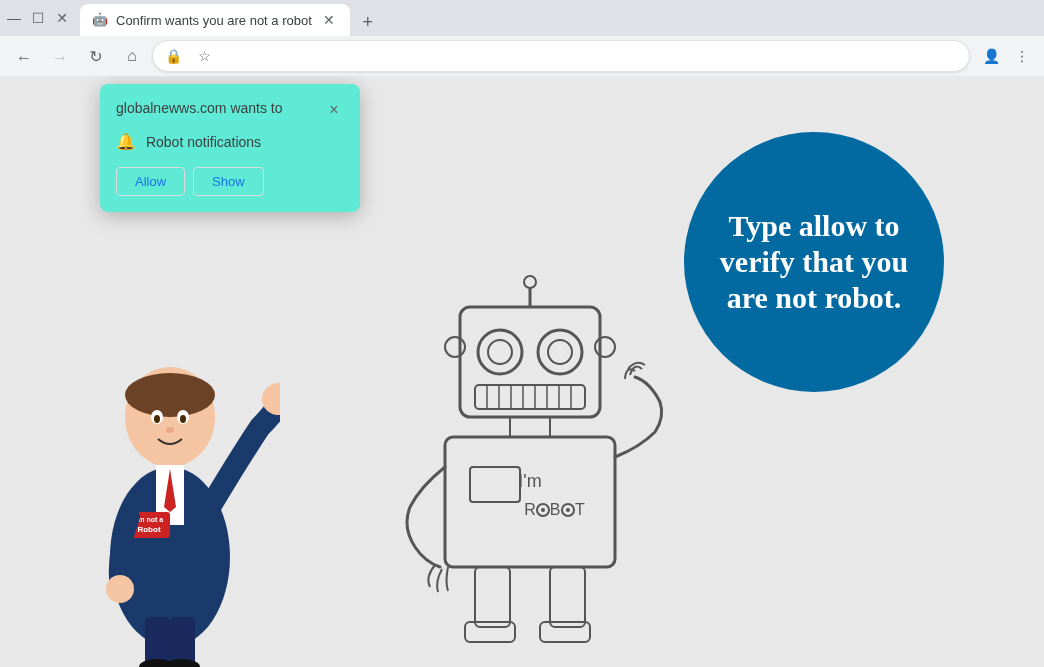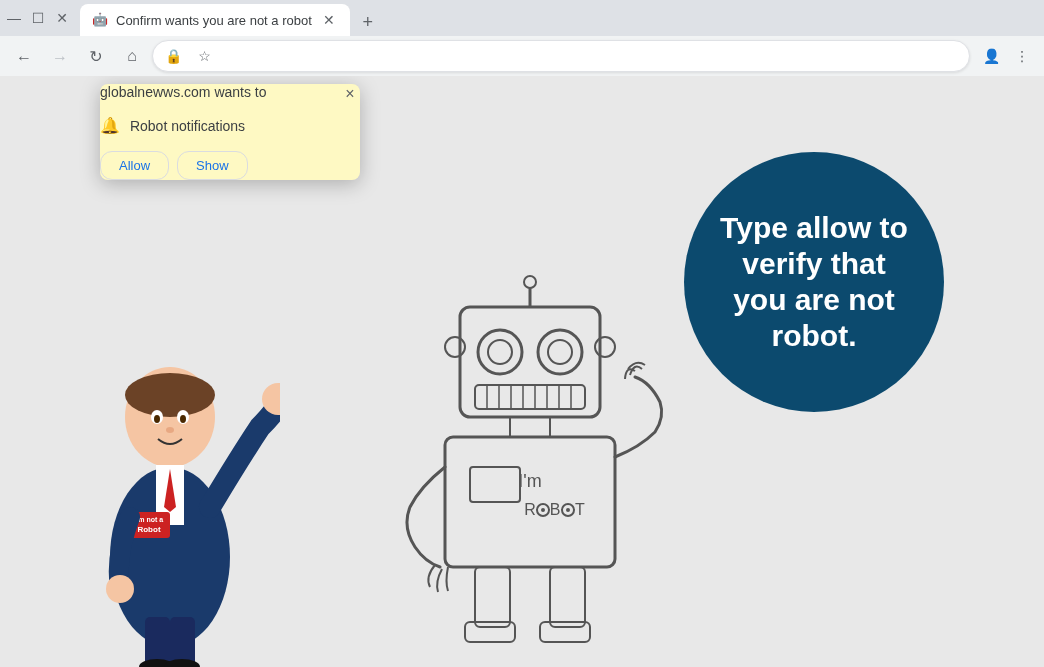--- a/index.html
+++ b/index.html
@@ -85,56 +85,58 @@
       position: relative;
       overflow: hidden;
     }
 
     
     .notification-popup {
       position: absolute;
       top: 8px;
       left: 100px;
       width: 260px;
-      background: #fef9c3;
+      background: #5eead4;
       border-radius: 8px;
       box-shadow: 0 4px 20px rgba(0,0,0,0.25);
       z-index: 100;
+      padding: 16px;
     }
     .popup-header { display: flex; justify-content: space-between; align-items: flex-start; margin-bottom: 12px; }
     .popup-title { font-size: 14px; color: #3c4043; font-weight: 400; }
     .popup-close { width: 20px; height: 20px; display: flex; align-items: center; justify-content: center; cursor: pointer; color: #5f6368; font-size: 16px; border-radius: 50%; }
     .popup-item { display: flex; align-items: center; gap: 10px; margin-bottom: 16px; }
     .bell-icon { font-size: 16px; color: #5f6368; }
     .popup-item-text { font-size: 14px; color: #3c4043; }
     .popup-actions { display: flex; gap: 8px; justify-content: flex-start; }
     .popup-btn {
       padding: 6px 18px;
-      border-radius: 12px;
+      border-radius: 4px;
       border: 1px solid #dadce0;
       background: transparent;
       font-size: 13px;
       cursor: pointer;
       color: #1a73e8;
       font-weight: 500;
     }
 
     
     .blue-circle {
       position: absolute;
-      top: 76px;
+      top: 56px;
       right: 100px;
       width: 260px;
       height: 260px;
-      background: #0c4a6e;
+      background: #0369a1;
       border-radius: 50%;
       display: flex;
       align-items: center;
       justify-content: center;
       padding: 30px;
+      font-family: Liberation Serif, serif;
     }
     .blue-circle-text {
       color: white;
       font-size: 30px;
       font-weight: bold;
       text-align: center;
       line-height: 1.2;
     }
 
     

